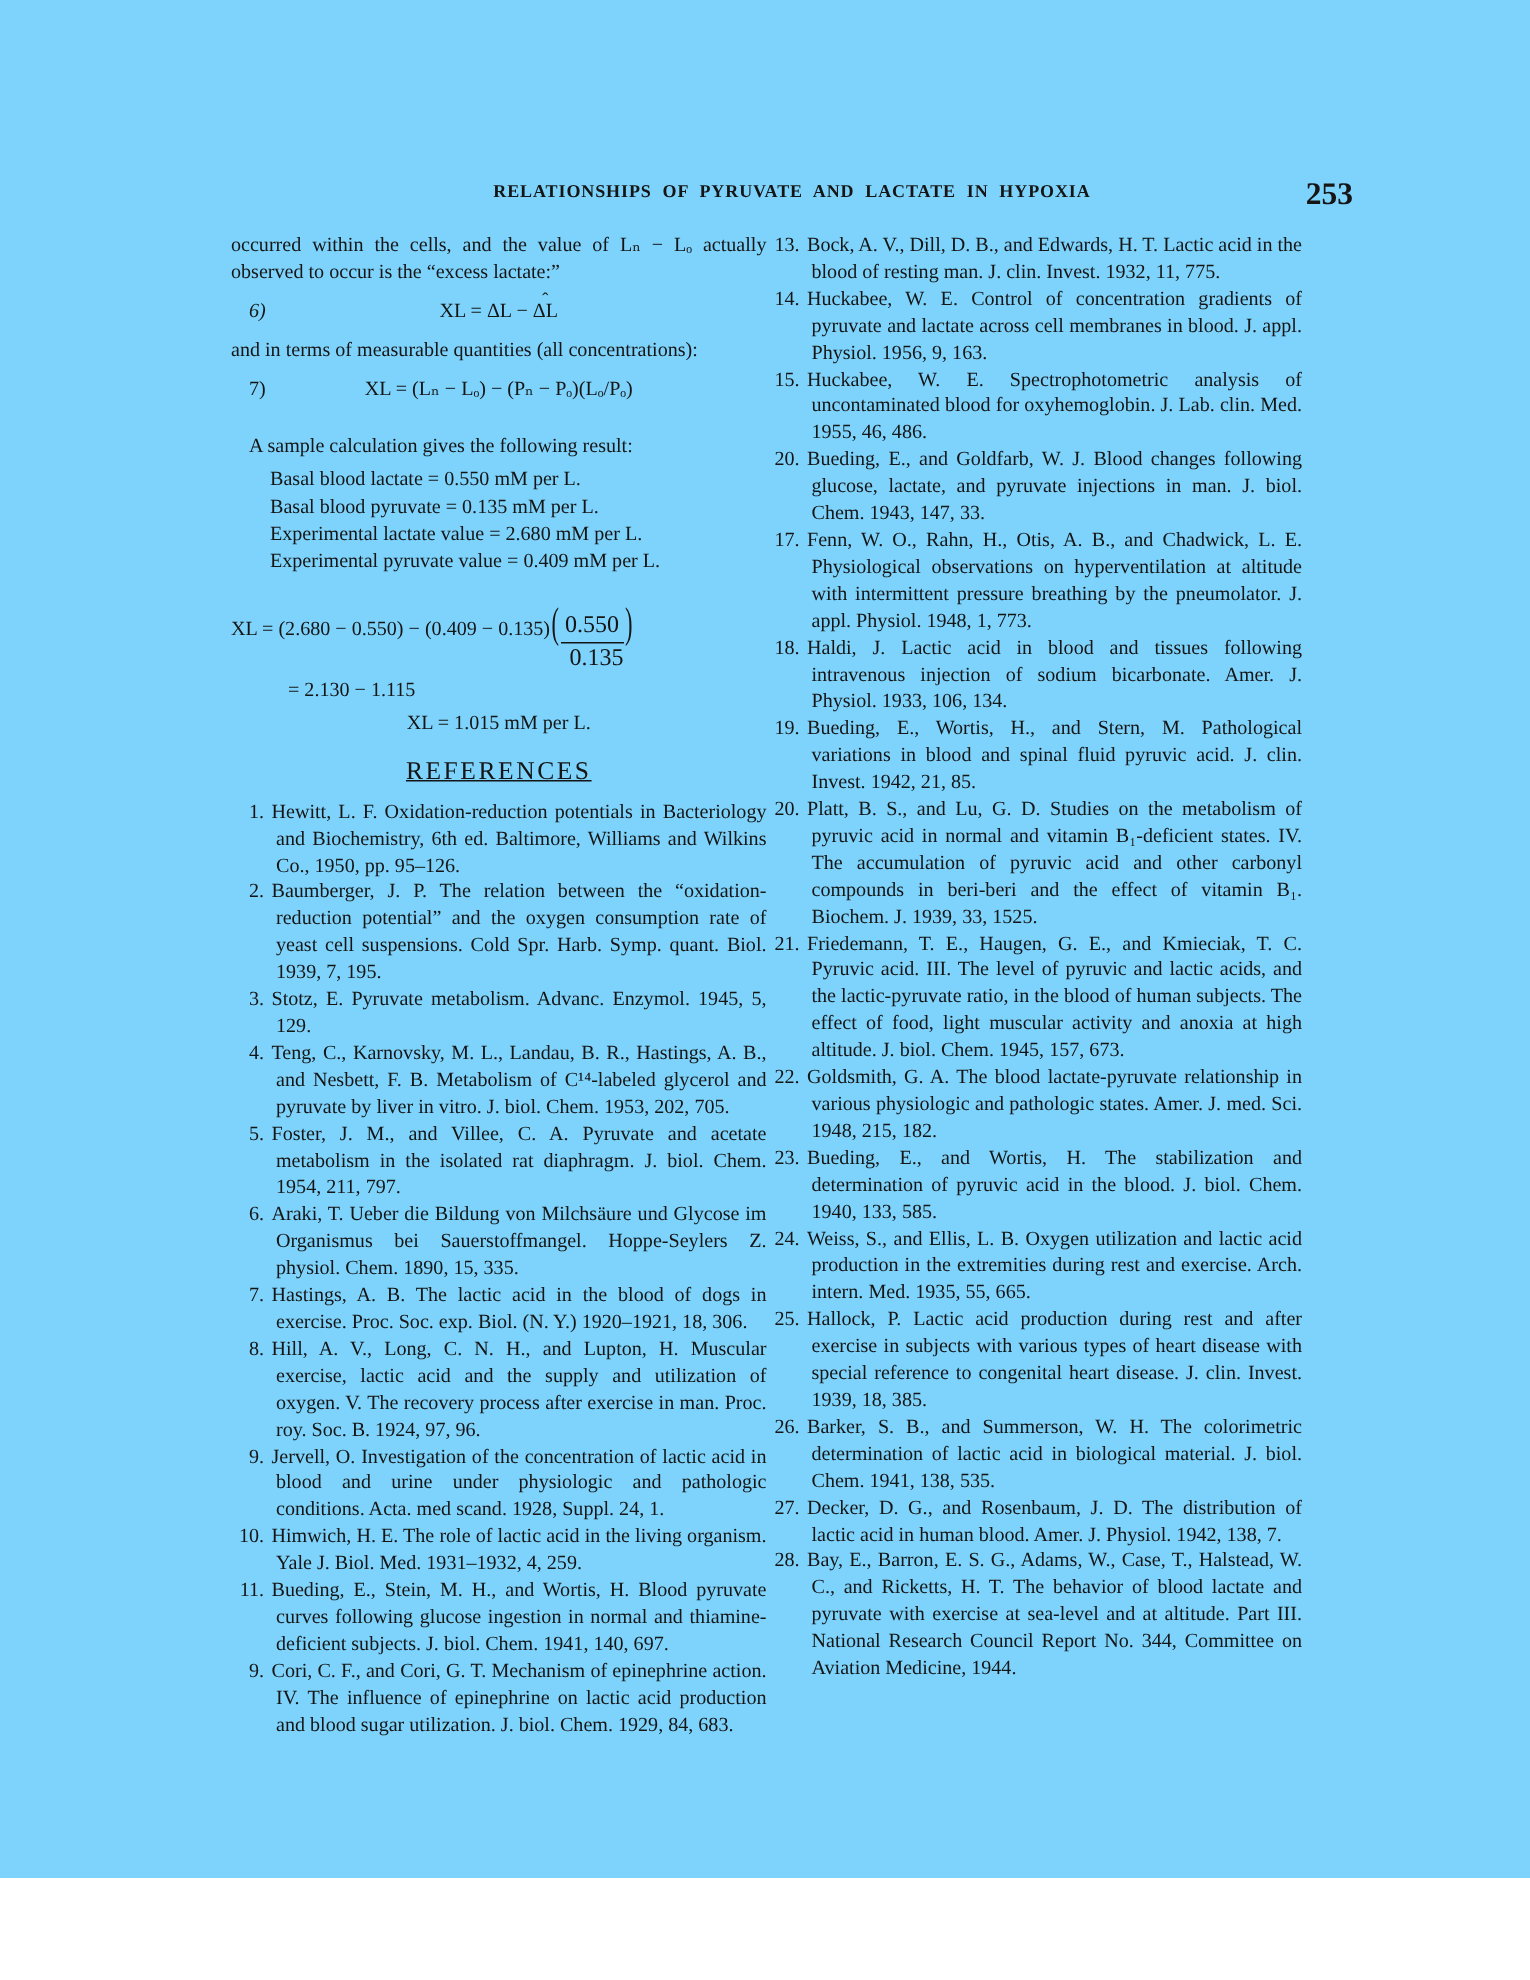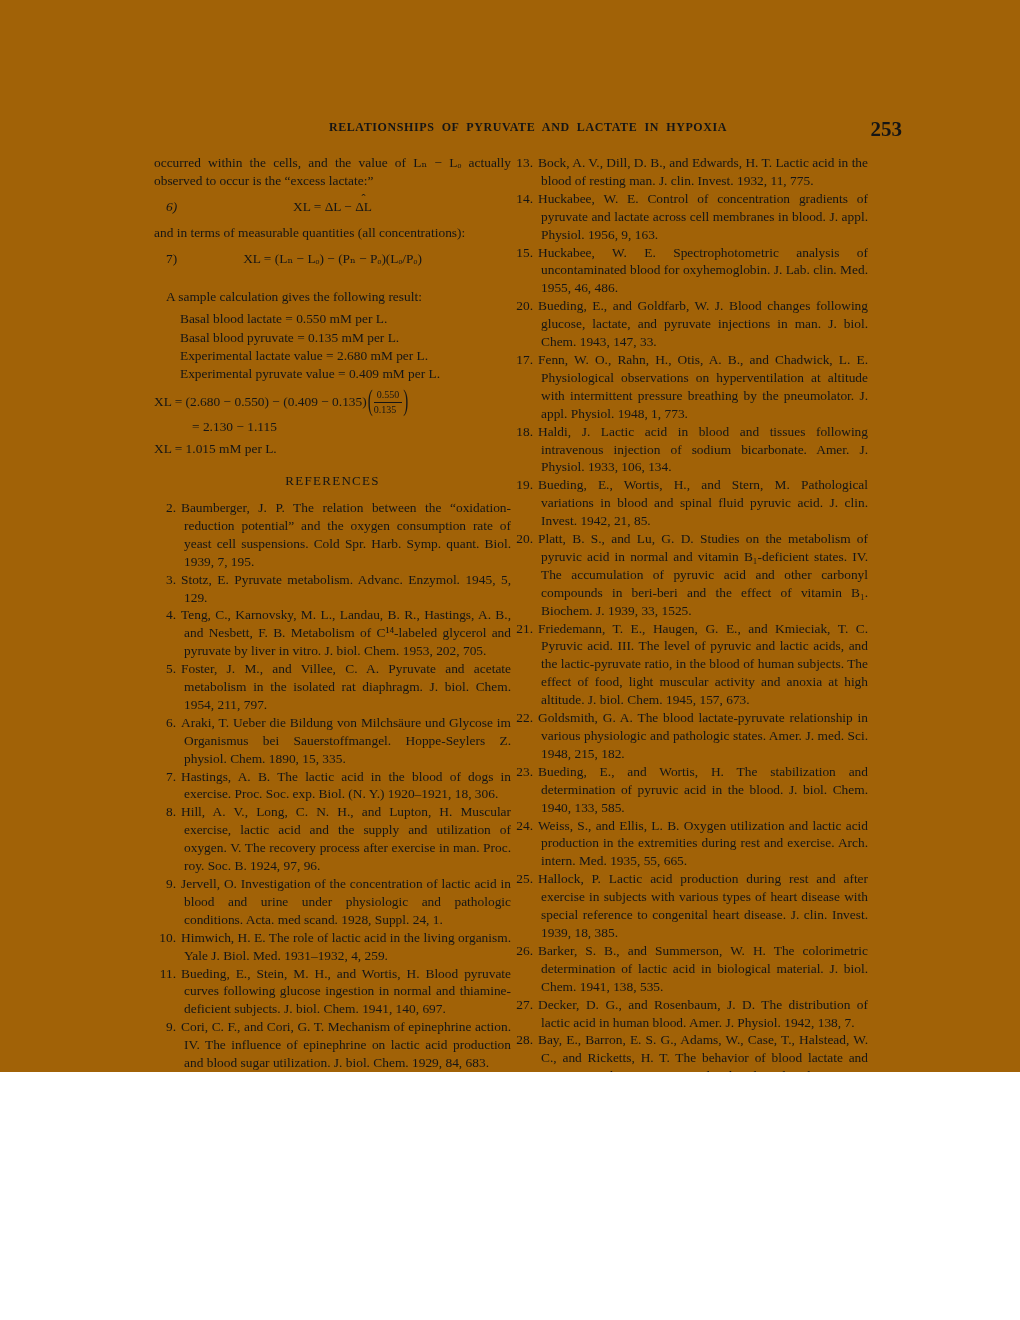--- a/index.html
+++ b/index.html
@@ -1,19 +1,19 @@
 <!DOCTYPE html>
 <html><head>
 <meta charset="utf-8">
 <style>
   * { margin: 0; padding: 0; box-sizing: border-box; }
   html, body { background: #ffffff; }
   .sheet {
-    width: 1020px; height: 1072px;
-    background: #a16207;
+    width: 1020px; height: 1252px;
+    background: #7dd3fc;
     position: relative;
     overflow: hidden;
     font-family: "Liberation Serif", "DejaVu Serif", serif;
     color: #151515;
   }
   .content { position: absolute; left: 154px; top: 120px; width: 748px; }
 
   .pagehead { position: relative; height: 20px; }
   .running-title {
     text-align: center;
@@ -48,35 +48,37 @@
   .calc-line1 .txt { white-space: nowrap; }
   .bigp {
     display: inline-block;
     transform: scaleY(1.9);
     font-size: 15px;
     margin: 0 1px;
   }
   .frac {
     display: inline-block;
     vertical-align: middle;
-    text-align: left;
-    font-size: 10px;
+    text-align: right;
+    font-size: 16px;
     line-height: 1.15;
+    margin-top: 19px;
   }
   .fnum { display: block; border-bottom: 1px solid #151515; padding: 0 3px 1px 3px; }
   .fden { display: block; padding-top: 1px; }
   .calc-line2 { margin: 3px 0 0 38px; }
-  .calc-line3 { margin: 4px 0 0 0; }
+  .calc-line3 { margin: 4px 0 0 0; text-align: center; }
 
   .refs-heading {
-    font-size: 13px;
+    font-size: 17px;
     font-weight: 400;
     letter-spacing: 0.1em;
     text-align: center;
     margin: 14px 0 9px 0;
+    text-decoration: underline;
   }
   .ref {
     padding-left: 30px;
     text-indent: -30px;
     text-align: justify;
   }
   .ref-num {
     display: inline-block;
     width: 22px;
     text-align: right;
@@ -134,20 +136,21 @@
             <span class="bigp">)</span>
           </div>
           <div class="calc-line2">= 2.130 − 1.115</div>
           <div class="calc-line3">XL = 1.015 mM per L.</div>
         </div>
 
         <h2 class="refs-heading">REFERENCES</h2>
 
         <div class="ref-list">
 
+            <p class="ref"><span class="ref-num">1.</span><span>Hewitt, L. F. Oxidation-reduction potentials in Bacteriology and Biochemistry, 6th ed. Baltimore, Williams and Wilkins Co., 1950, pp. 95–126.</span></p>
 
             <p class="ref"><span class="ref-num">2.</span><span>Baumberger, J. P. The relation between the “oxidation-reduction potential” and the oxygen consumption rate of yeast cell suspensions. Cold Spr. Harb. Symp. quant. Biol. 1939, 7, 195.</span></p>
 
             <p class="ref"><span class="ref-num">3.</span><span>Stotz, E. Pyruvate metabolism. Advanc. Enzymol. 1945, 5, 129.</span></p>
 
             <p class="ref"><span class="ref-num">4.</span><span>Teng, C., Karnovsky, M. L., Landau, B. R., Hastings, A. B., and Nesbett, F. B. Metabolism of C¹⁴-labeled glycerol and pyruvate by liver in vitro. J. biol. Chem. 1953, 202, 705.</span></p>
 
             <p class="ref"><span class="ref-num">5.</span><span>Foster, J. M., and Villee, C. A. Pyruvate and acetate metabolism in the isolated rat diaphragm. J. biol. Chem. 1954, 211, 797.</span></p>
 
             <p class="ref"><span class="ref-num">6.</span><span>Araki, T. Ueber die Bildung von Milchsäure und Glycose im Organismus bei Sauerstoffmangel. Hoppe-Seylers Z. physiol. Chem. 1890, 15, 335.</span></p>

